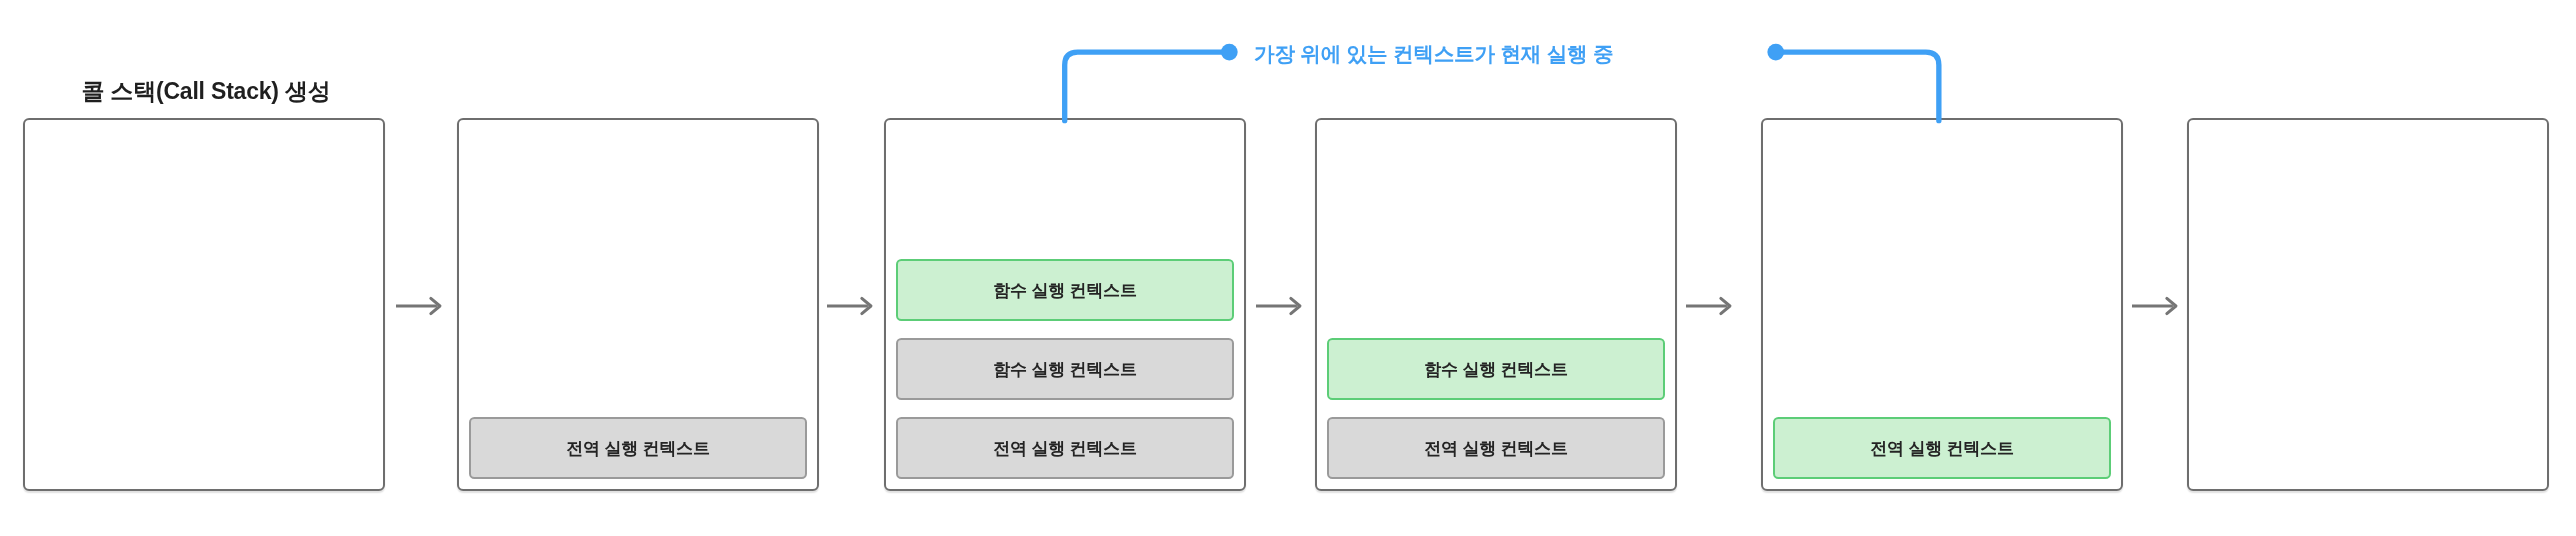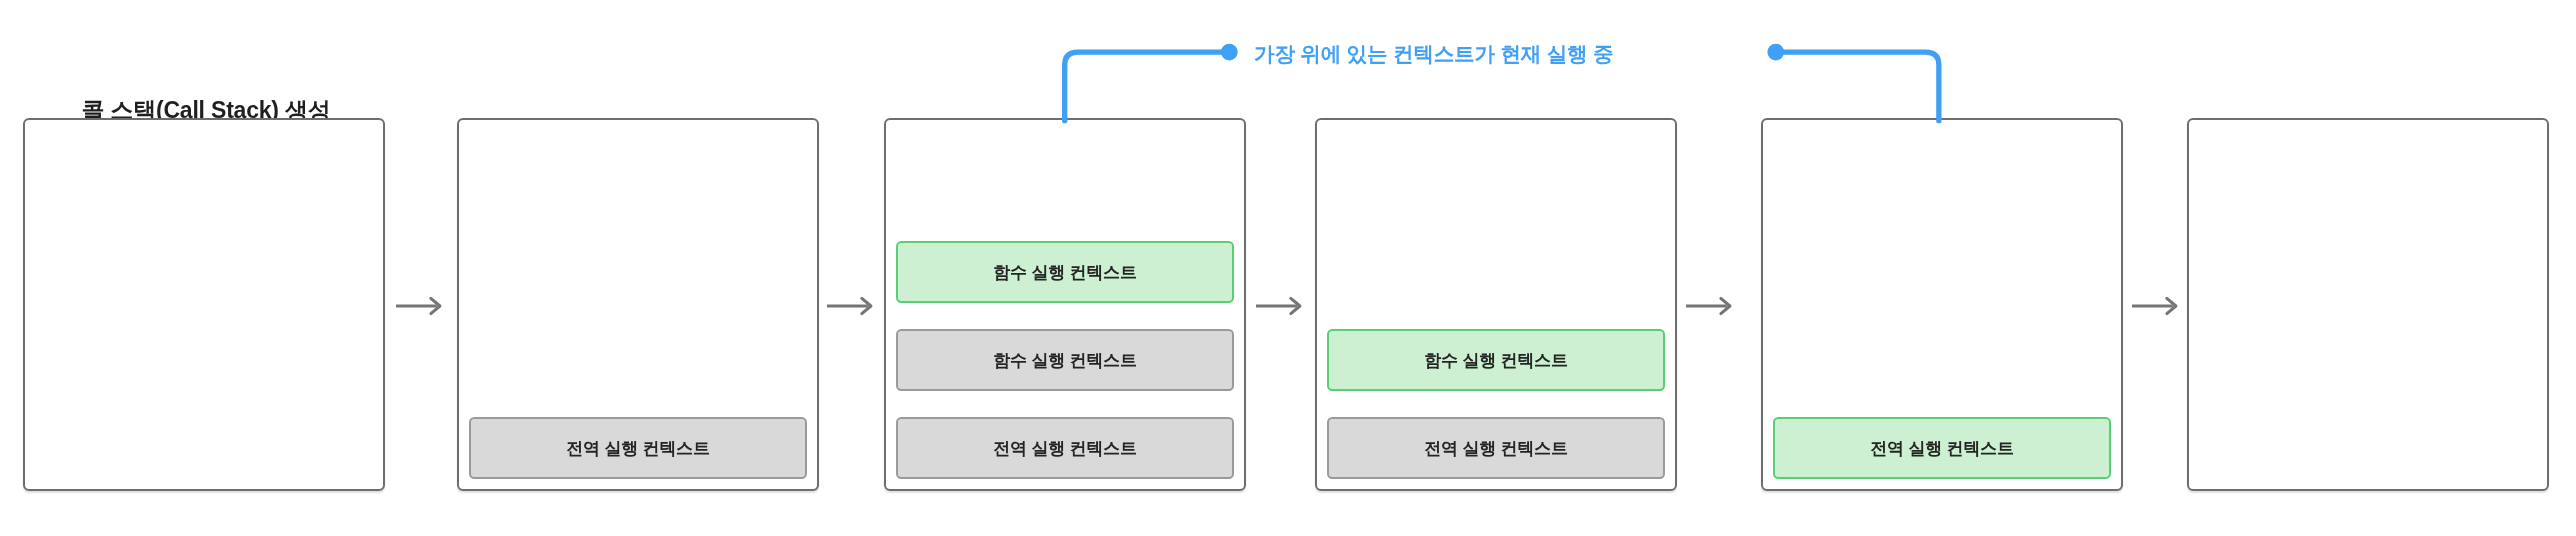--- a/index.html
+++ b/index.html
@@ -36,21 +36,21 @@
     position: absolute;
     box-sizing: border-box;
     background: #ffffff;
     border: 2.3px solid #6e6e6e;
     border-radius: 6.1px;
     display: flex;
     flex-direction: column;
     justify-content: flex-end;
     align-items: center;
     padding: 0 10px 10px 10px;
-    gap: 26px;
+    gap: 17px;
     box-shadow: 0 1.5px 1.5px rgba(0,0,0,0.12);
   }
 
   
   .ctx {
     box-sizing: border-box;
     width: 100%;
     height: 62px;
     border-radius: 5.3px;
     display: flex;
@@ -94,21 +94,21 @@
     color: #3fa0f5;
     white-space: nowrap;
     letter-spacing: -0.2px;
   }
 </style>
 </head>
 <body>
 
 <div id="canvas">
 
-  <div class="stage-title" style="left:23px; top:76px; width:366px;margin-top:19px;">콜 스택(Call Stack) 생성</div>
+  <div class="stage-title" style="left:23px; top:76px; width:366px;">콜 스택(Call Stack) 생성</div>
 
 
   <div class="stack-frame" style="left:23px; top:118px; width:362px; height:373px;"></div>
 
   <div class="stack-frame" style="left:457px; top:118px; width:362px; height:373px;">
     <div class="ctx gray">
       <span>전역 실행 컨텍스트</span>
     </div>
   </div>
 

